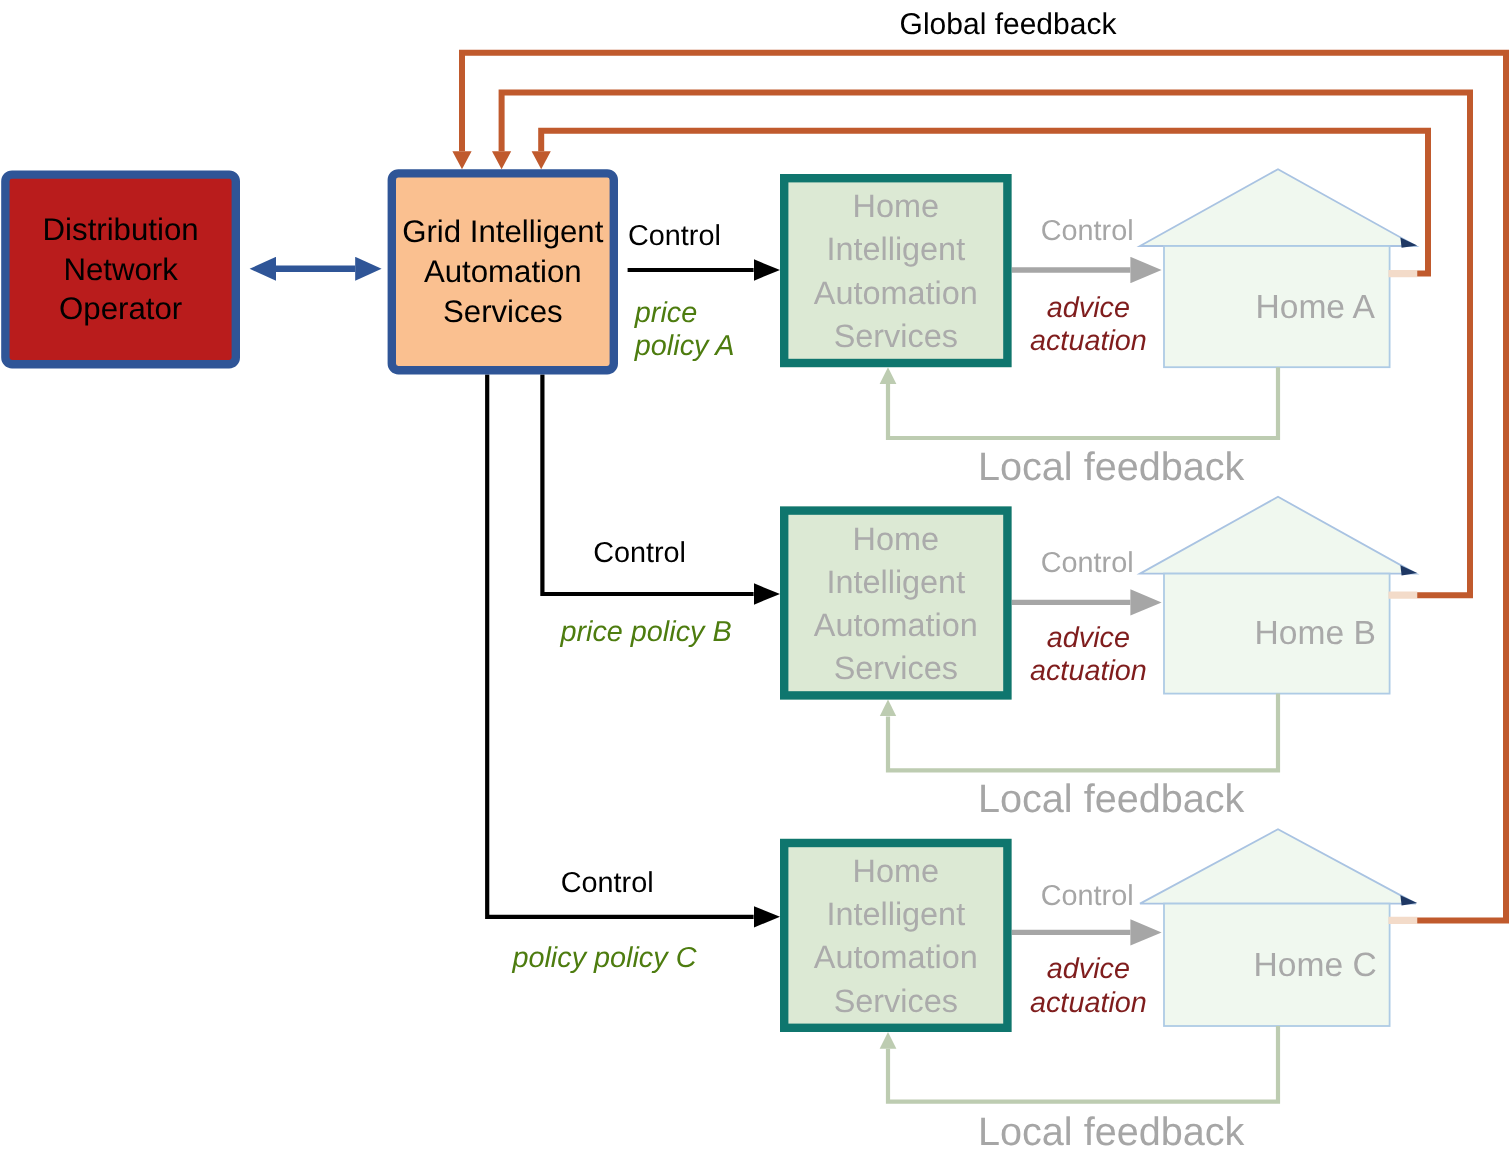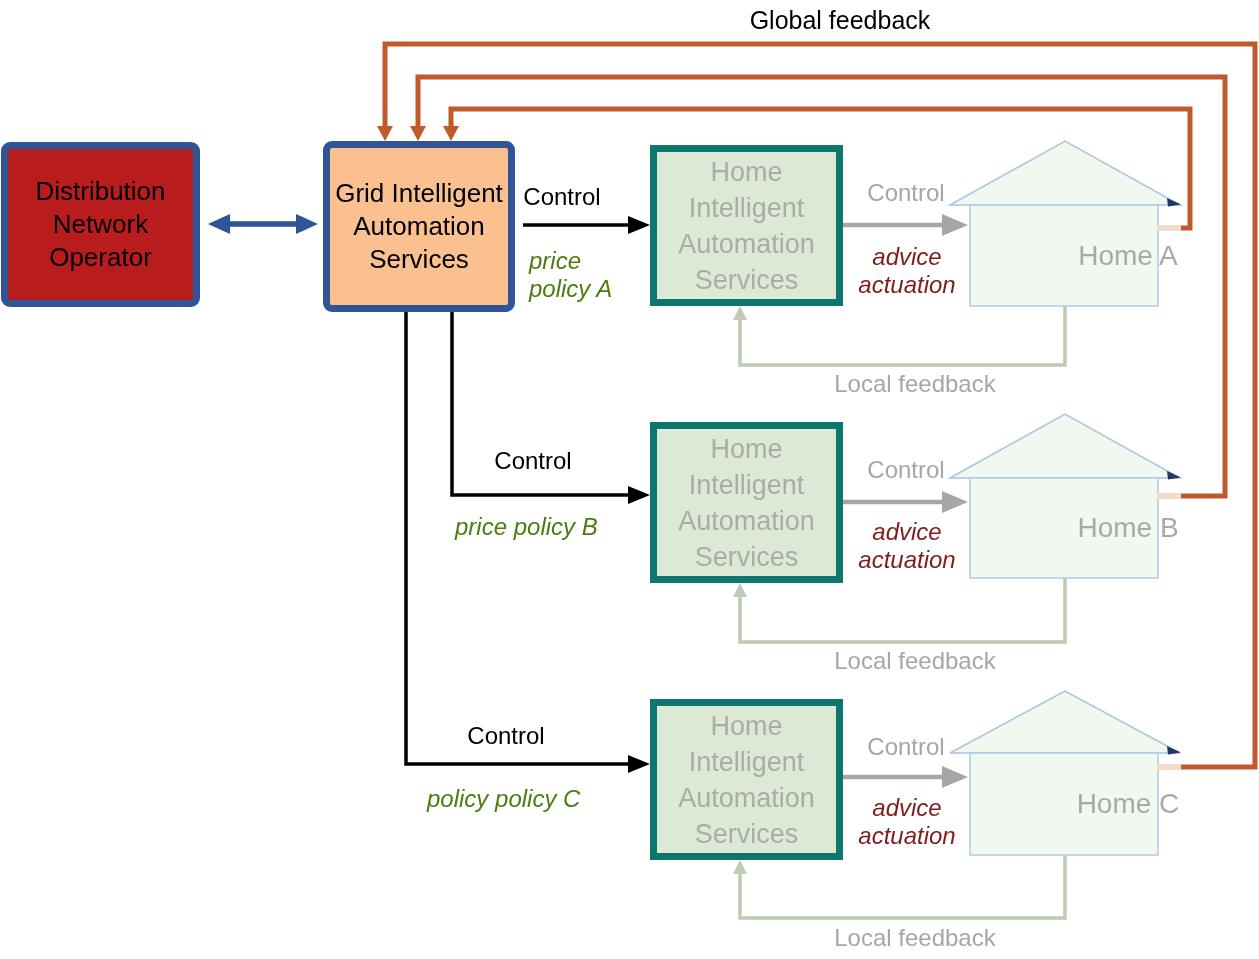--- a/index.html
+++ b/index.html
@@ -19,37 +19,37 @@
   .box-grid{
     left:323px;top:141px;width:192px;height:171px;background:#FAC090;
     border:7px solid #2F5597;border-radius:9px;font-size:26px;line-height:33px;color:#000;
   }
   .box-hias{
     left:650px;width:193px;height:161px;background:#DCE9D4;
     border:7px solid #0f766e;font-size:27px;line-height:36px;color:#ABABAB;
   }
   .hias-a{top:145px;} .hias-b{top:422px;} .hias-c{top:699px;}
   .home-label{
-    position:absolute;z-index:2;left:1014px;width:228px;display:flex;align-items:center;
+    position:absolute;z-index:2;left:982px;width:228px;display:flex;align-items:center;
     justify-content:center;font-size:28px;color:#A9A9A9;
   }
   .home-a{top:205px;height:101px;} .home-b{top:478px;height:100px;} .home-c{top:753px;height:102px;}
   .lbl{position:absolute;z-index:2;white-space:nowrap;}
   .lbl-global{left:690px;top:6px;width:300px;text-align:center;font-size:25px;color:#000;}
   .lbl-ctrl-black{width:112px;text-align:center;font-size:24px;color:#000;}
   .ctrl-a{left:506px;top:183px;} .ctrl-b{left:477px;top:447px;} .ctrl-c{left:450px;top:722px;}
   .lbl-price{font-style:italic;font-size:24px;color:#4d7c0f;line-height:28px;}
   .price-a{left:529px;top:247px;width:95px;white-space:normal;}
-  .price-b{left:455px;top:513px;} .price-c{left:427px;top:785px;}
+  .price-b{left:467px;top:513px;} .price-c{left:427px;top:785px;}
   .lbl-ctrl-gray{left:850px;width:112px;text-align:center;font-size:24px;color:#A6A6A6;}
   .gctrl-a{top:179px;} .gctrl-b{top:456px;} .gctrl-c{top:733px;}
   .lbl-advice{left:846px;width:122px;text-align:center;font-style:italic;font-size:24px;
     line-height:28px;color:#7f1d1d;}
   .adv-a{top:243px;} .adv-b{top:518px;} .adv-c{top:794px;}
-  .lbl-local{left:815px;width:200px;text-align:center;font-size:24px;color:#A6A6A6;}
+  .lbl-local{left:815px;width:200px;text-align:center;font-size:33px;color:#A6A6A6;}
   .lf-a{top:370px;} .lf-b{top:647px;} .lf-c{top:924px;}
 </style>
 </head>
 <body>
 
 <div class="stage">
 
   <svg class="connectors" width="1259" height="959" viewBox="0 0 1259 959">
     <defs>
       <marker id="aOrange" markerUnits="userSpaceOnUse" markerWidth="18" markerHeight="18" refX="0" refY="9" orient="auto">

